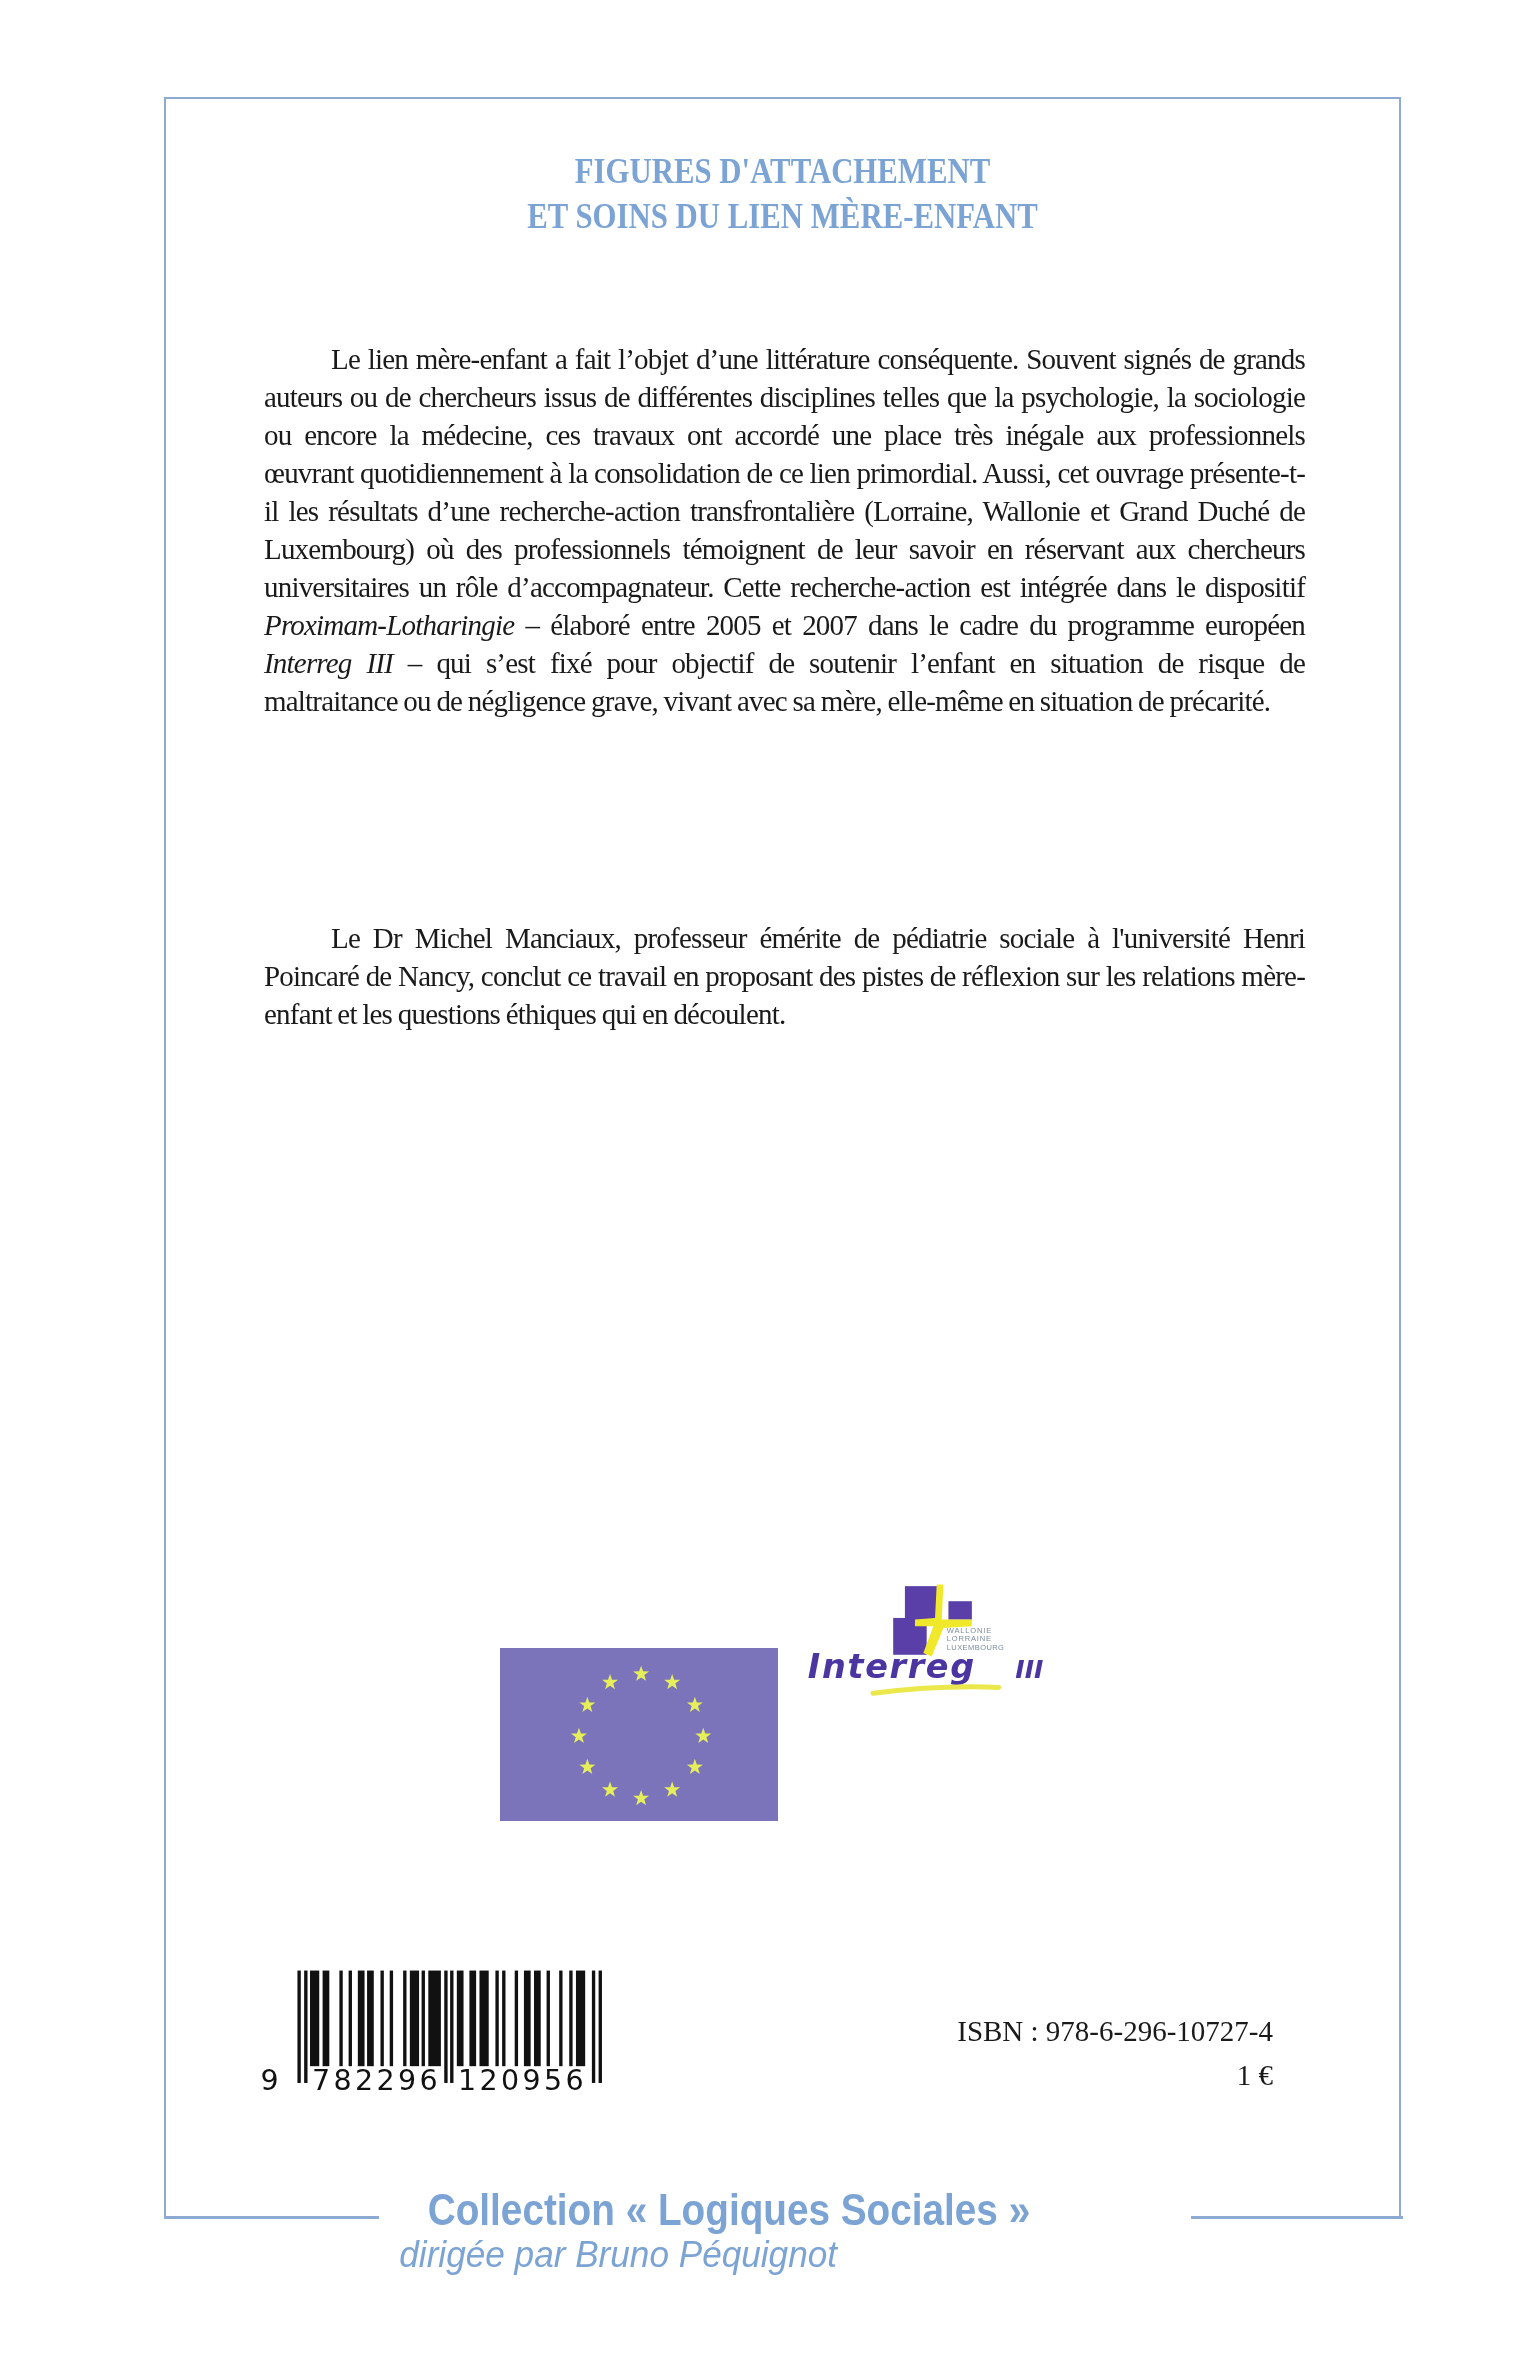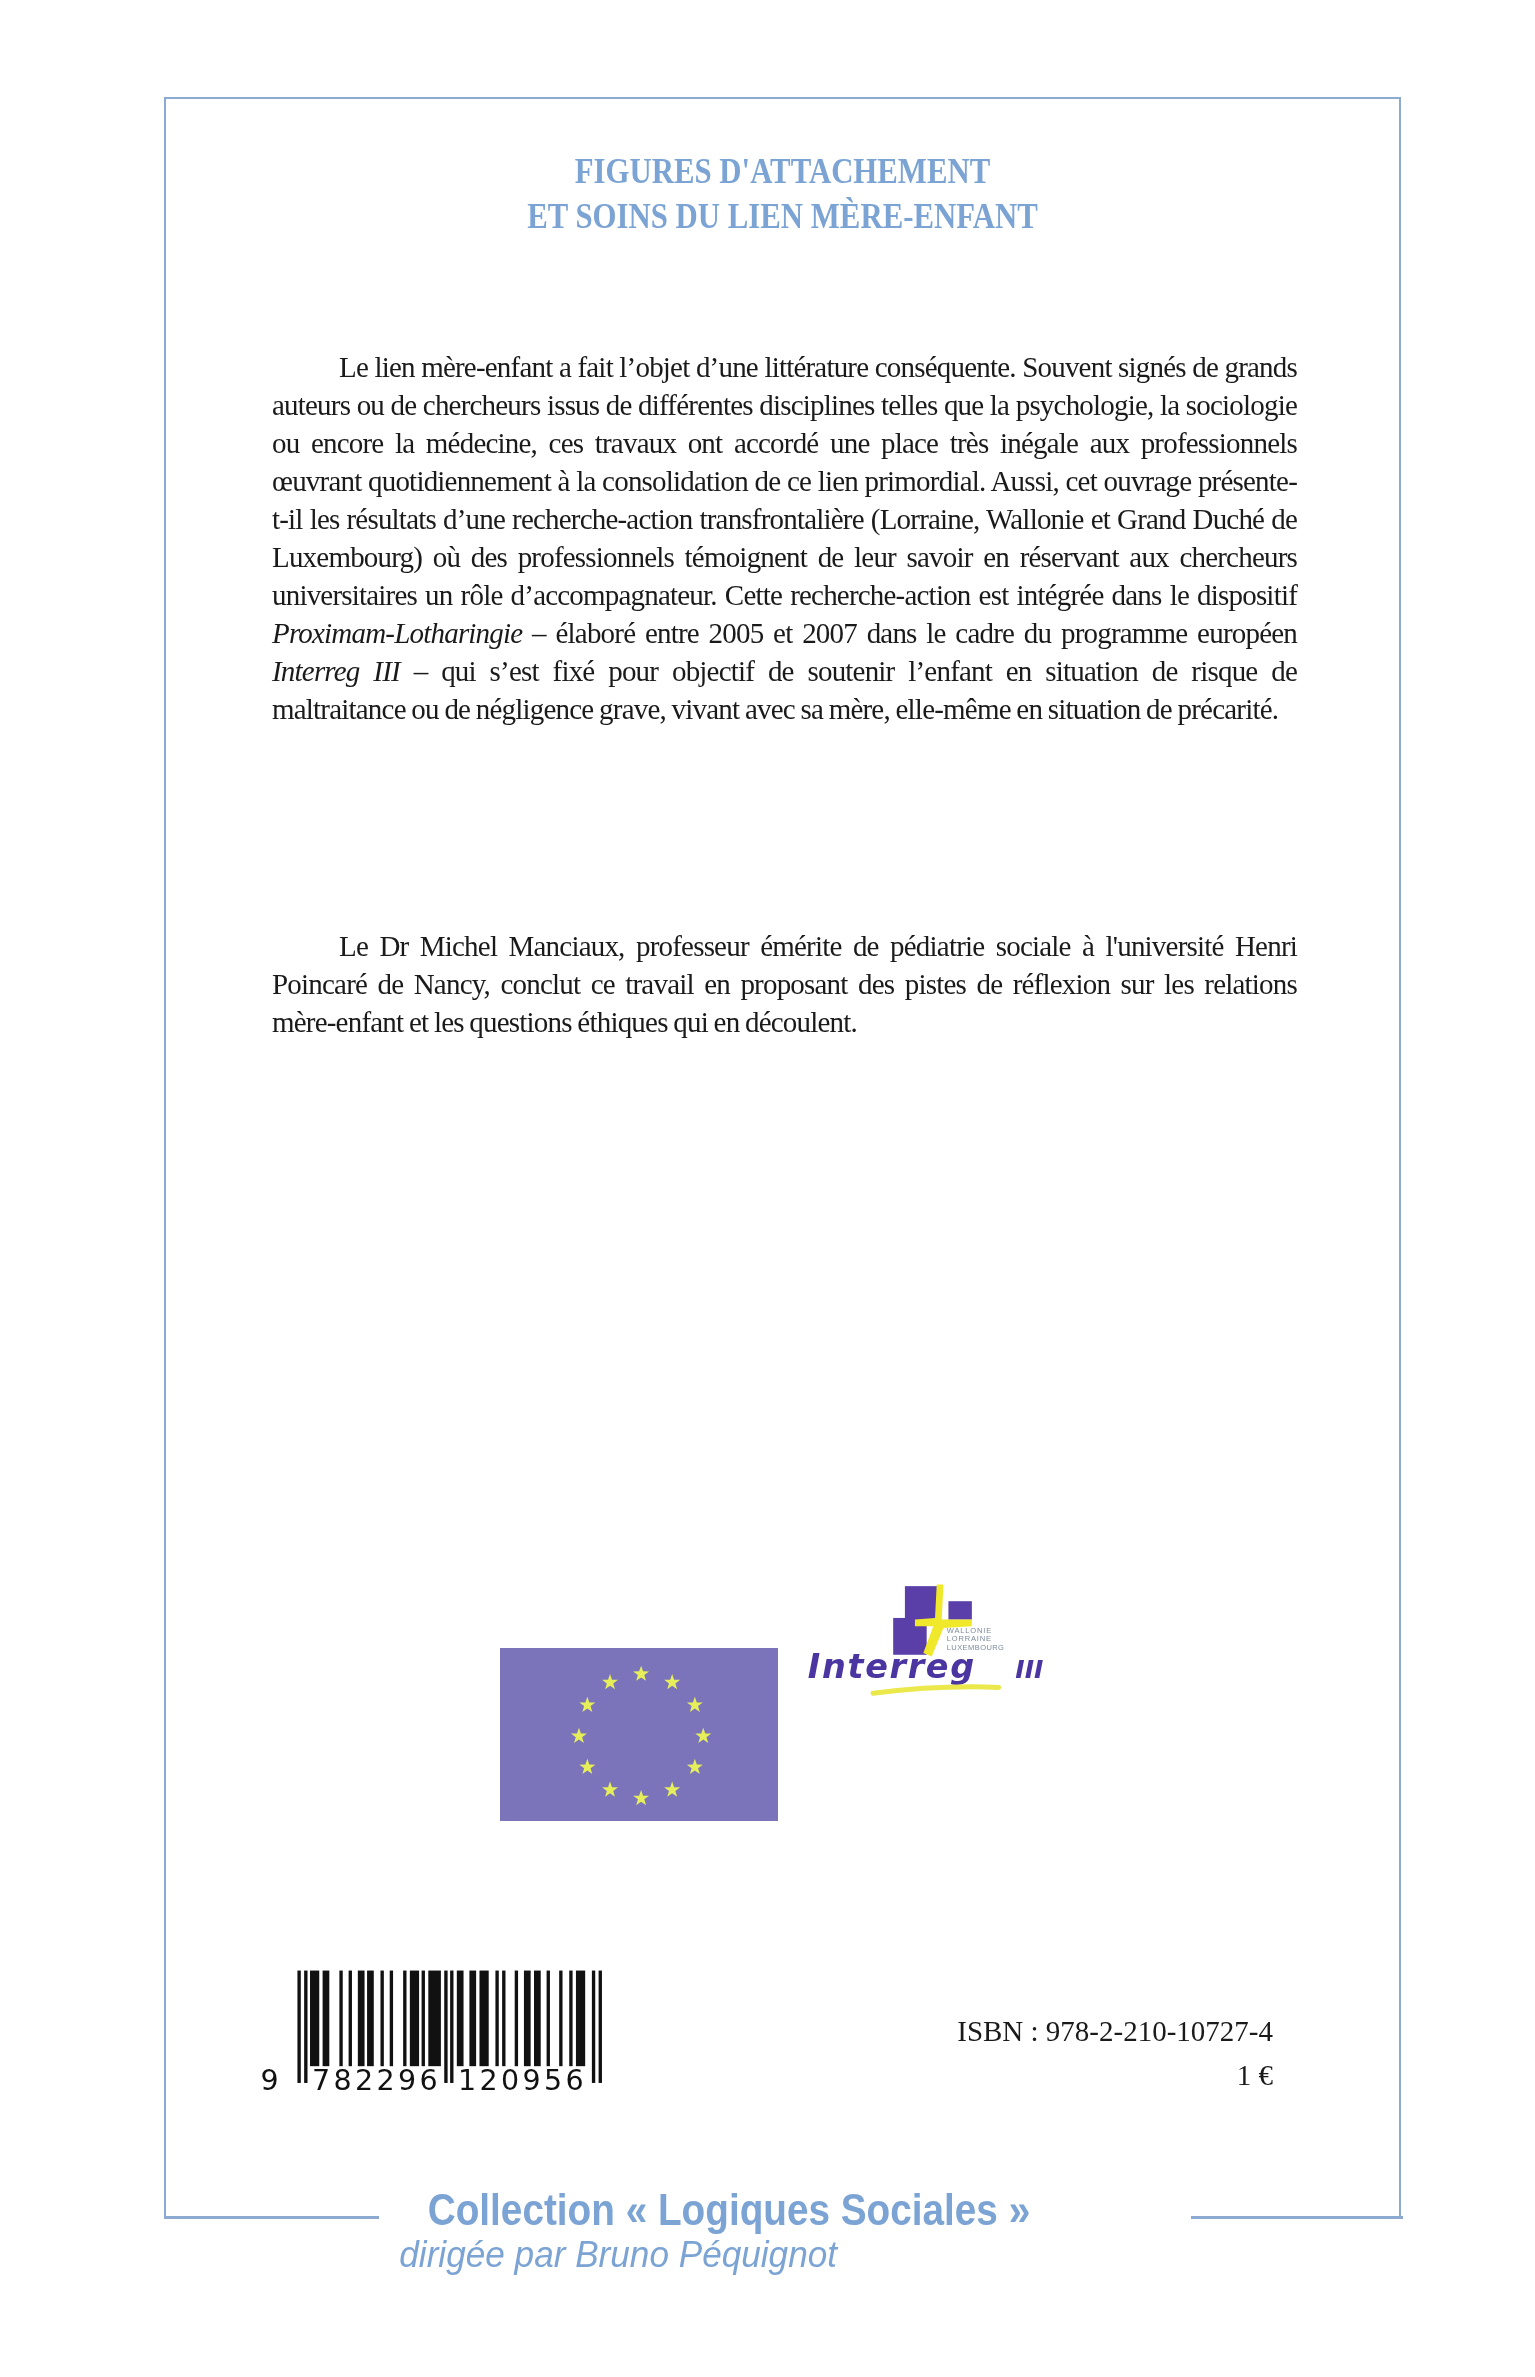--- a/index.html
+++ b/index.html
@@ -64,21 +64,21 @@
       width: 1041px;
       font-size: 29px;
       line-height: 38px;
       text-align: justify;
       text-align-last: left;
       color: #1a1a1a;
       letter-spacing: -0.8px;
       word-spacing: -0.8px;
     }
     .body-text p {
-      margin: 8px;
+      margin: 0;
       text-indent: 67px;
     }
     .para1 { top: 340px; }
     .para2 { top: 919px; }
     .body-text em { font-style: italic; }
 
     .eu-flag {
       position: absolute;
       left: 500px;
       top: 1648px;
@@ -242,21 +242,21 @@
       <rect x="405" y="9" width="4" height="134"></rect>
       <rect x="413" y="9" width="4" height="134"></rect>
     </g>
   </svg>
   <div style="position:absolute;left:8.4px;top:101px;font-family:'DejaVu Sans',sans-serif;font-size:28.5px;color:#111;">9</div>
   <div style="position:absolute;left:59px;top:101px;width:131px;text-align:center;font-family:'DejaVu Sans',sans-serif;font-size:28.5px;letter-spacing:3.4px;color:#111;">782296</div>
   <div style="position:absolute;left:205px;top:101px;width:131px;text-align:center;font-family:'DejaVu Sans',sans-serif;font-size:28.5px;letter-spacing:3.4px;color:#111;">120956</div>
 </div>
 
 <div class="isbn">
-  <div>ISBN : 978-2-210-10727-4</div>
+  <div>ISBN : 978-6-296-10727-4</div>
   <div>1 €</div>
 </div>
 
 <div class="collection">
   <div class="name">Collection « Logiques Sociales »</div>
   <div class="director">dirigée par Bruno Péquignot</div>
 </div>
 
 
 </body></html>

